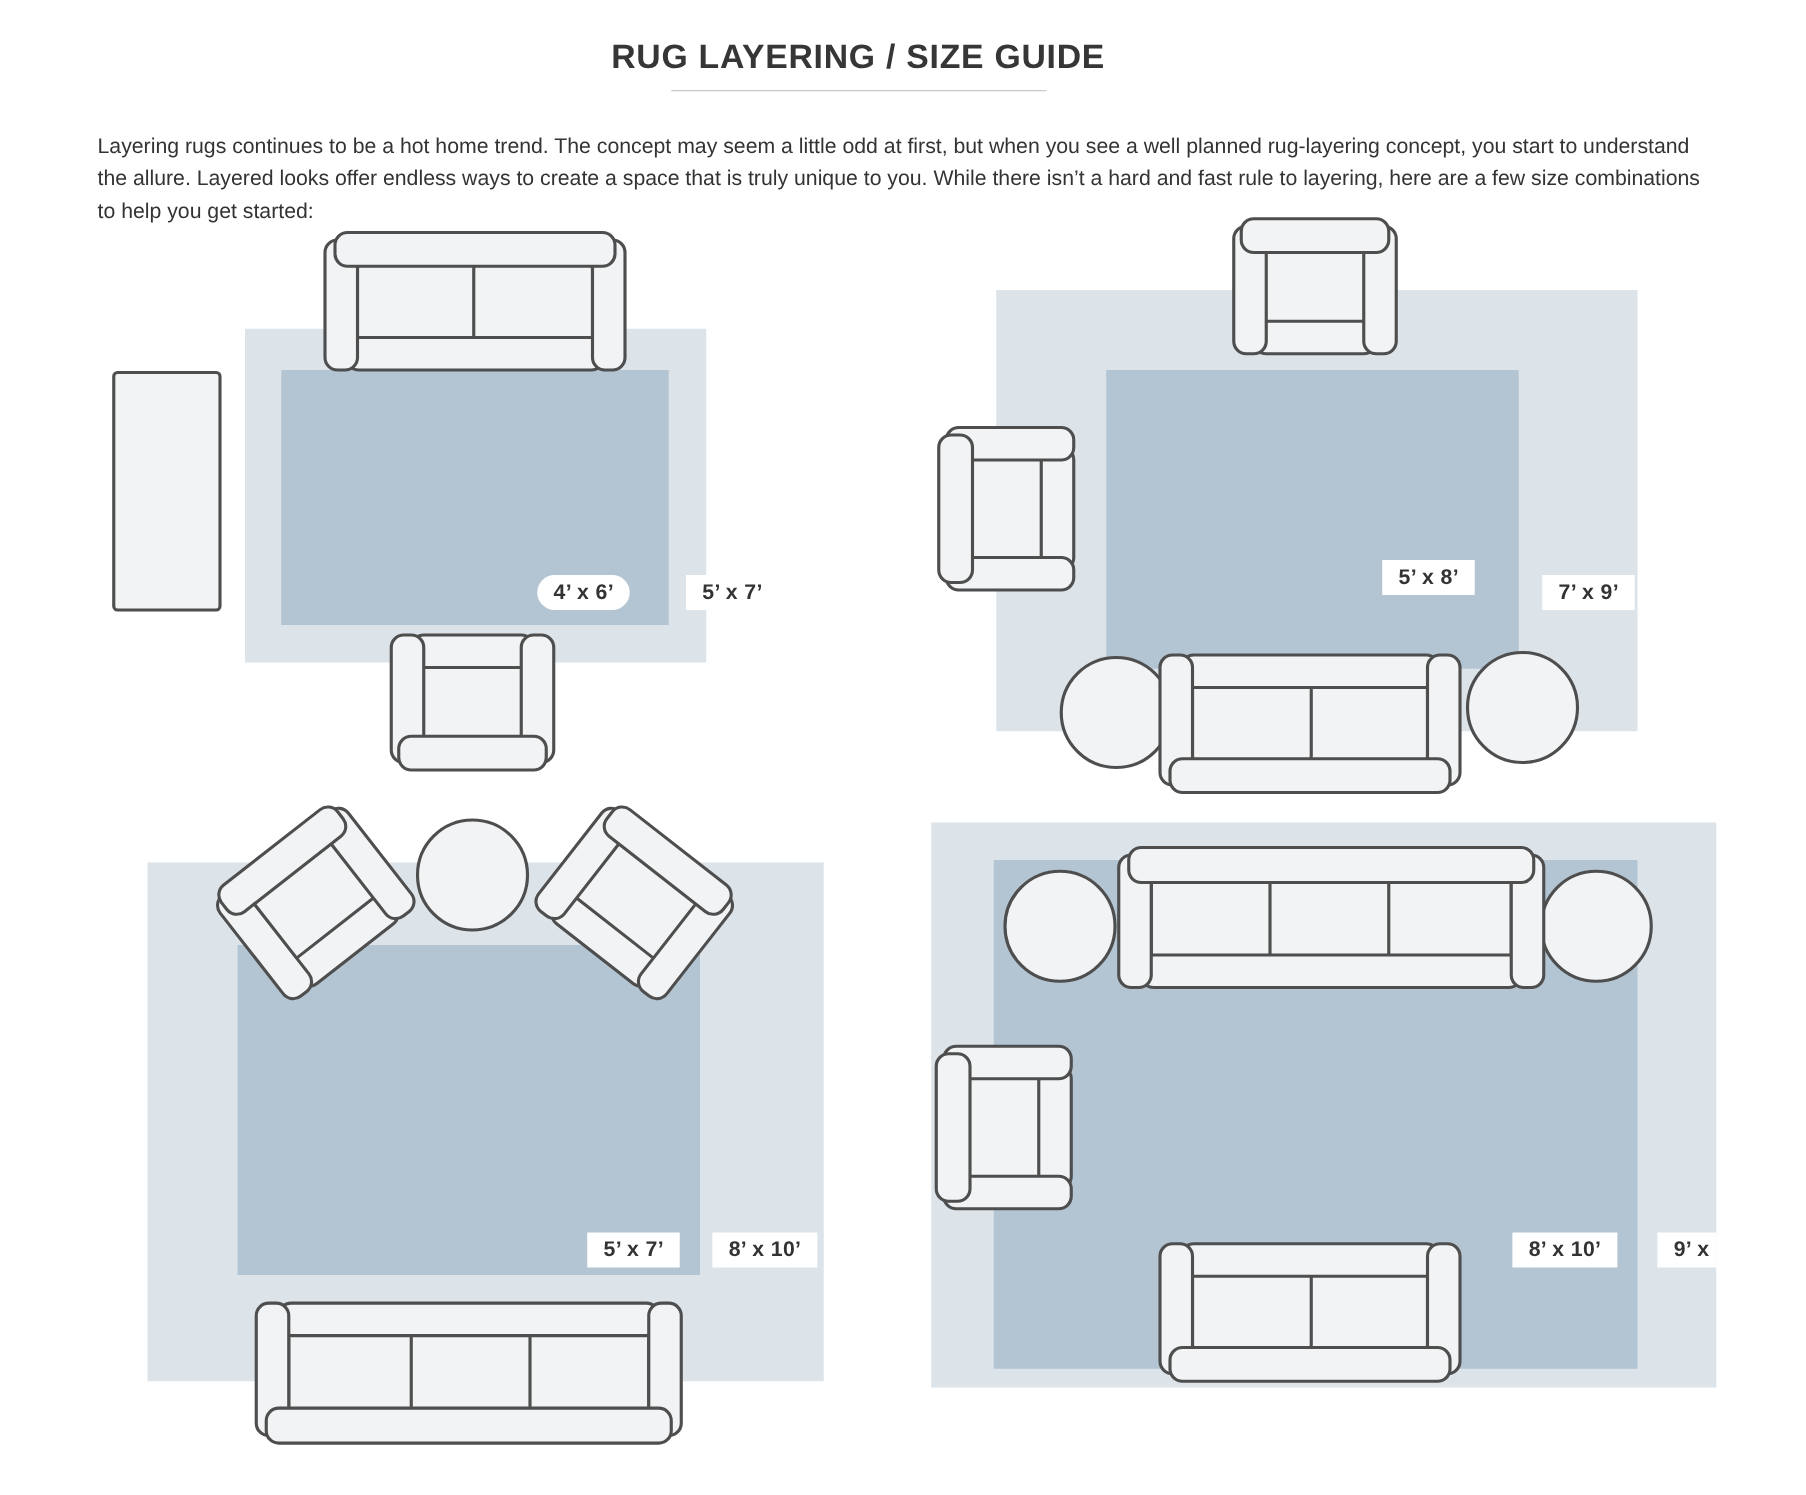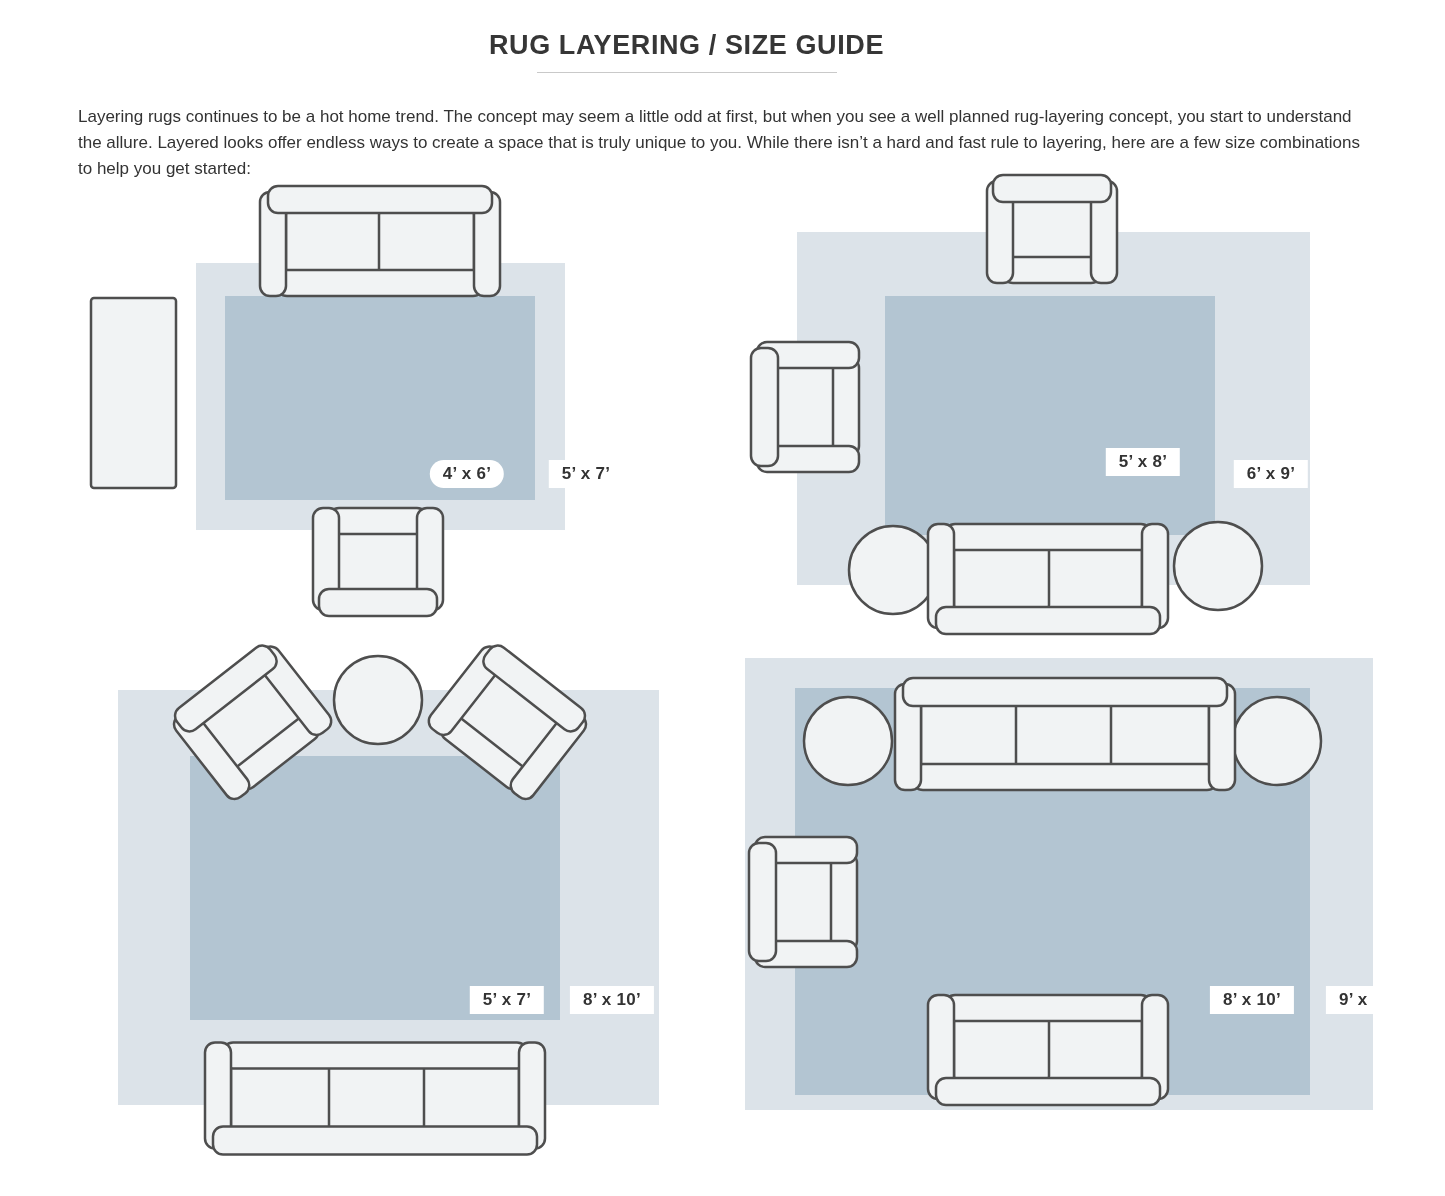--- a/index.html
+++ b/index.html
@@ -149,21 +149,21 @@
       <use href="#sofa3" x="895" y="678"></use>
       <use href="#armchair" transform="translate(805,902) rotate(-90) translate(-65,-56)"></use>
       <use href="#sofa2" transform="translate(1048,1049) rotate(180) translate(-120,-56)"></use>
     </g>
   </svg>
 
   <div class="size-label" style="left:467px;top:474px;border-radius:14px;">4’ x 6’</div>
   <div class="size-label" style="left:586px;top:474px;">5’ x 7’</div>
 
   <div class="size-label" style="left:1143px;top:462px;">5’ x 8’</div>
-  <div class="size-label" style="left:1271px;top:474px;">6’ x 9’</div>
+  <div class="size-label" style="left:1271px;top:474px;">7’ x 9’</div>
 
   <div class="size-label" style="left:507px;top:1000px;">5’ x 7’</div>
   <div class="size-label" style="left:612px;top:1000px;">8’ x 10’</div>
 
   <div class="size-label" style="left:1252px;top:1000px;">8’ x 10’</div>
   <div class="size-label" style="left:1368px;top:1000px;">9’ x 12’</div>
 
 </div>
 
 </body></html>

